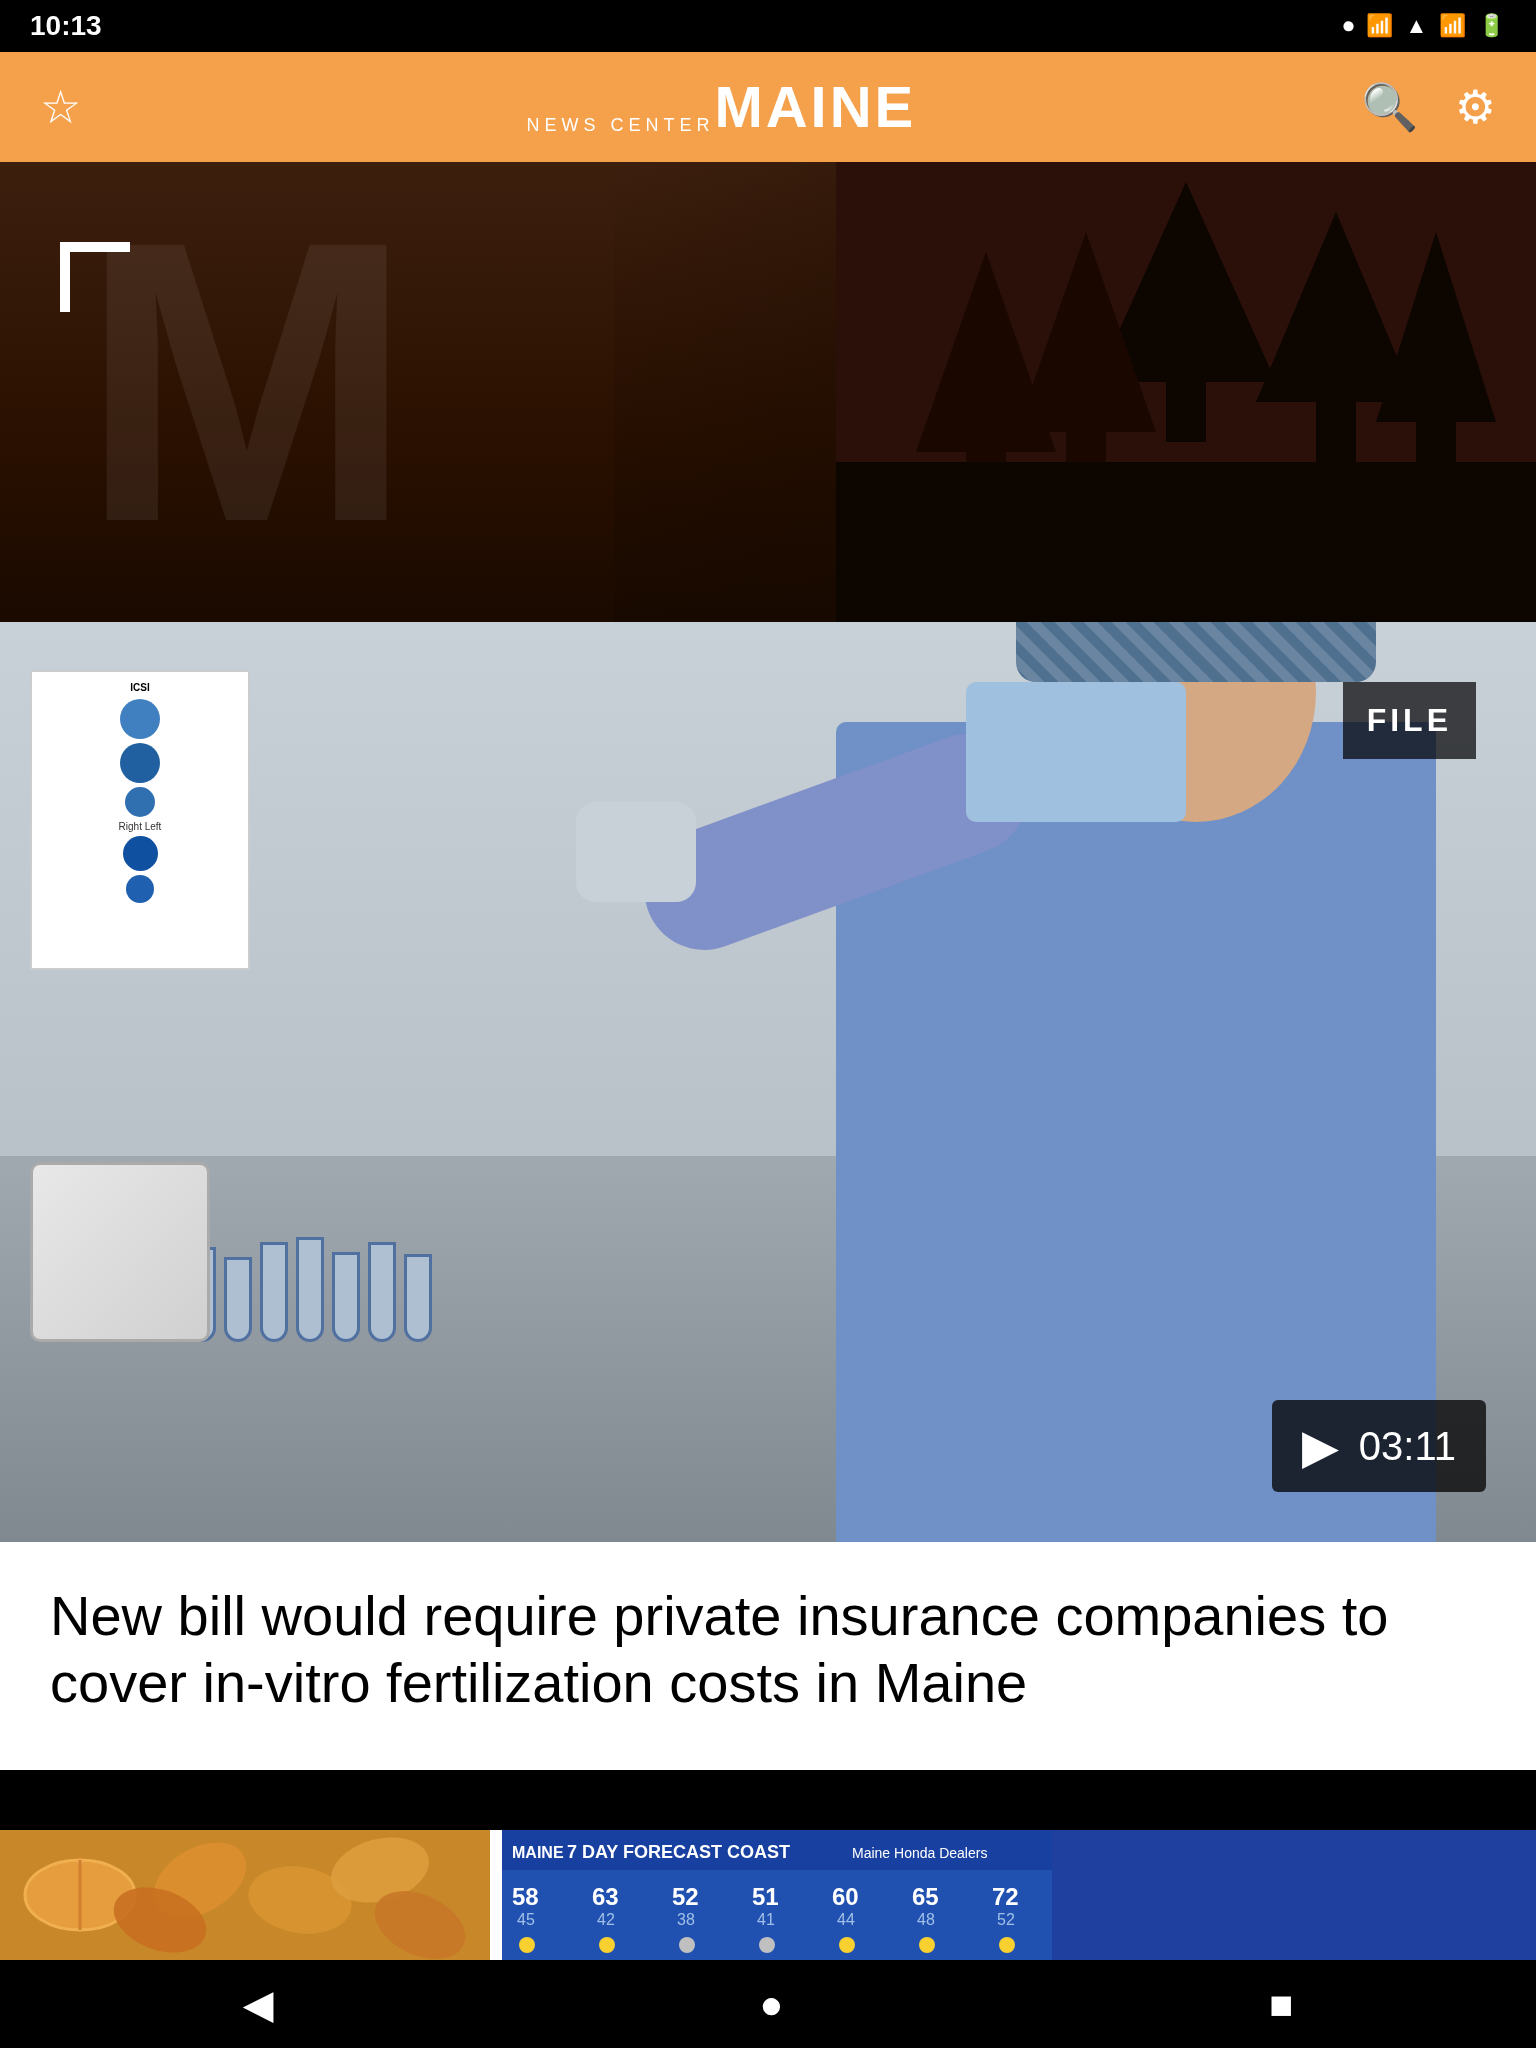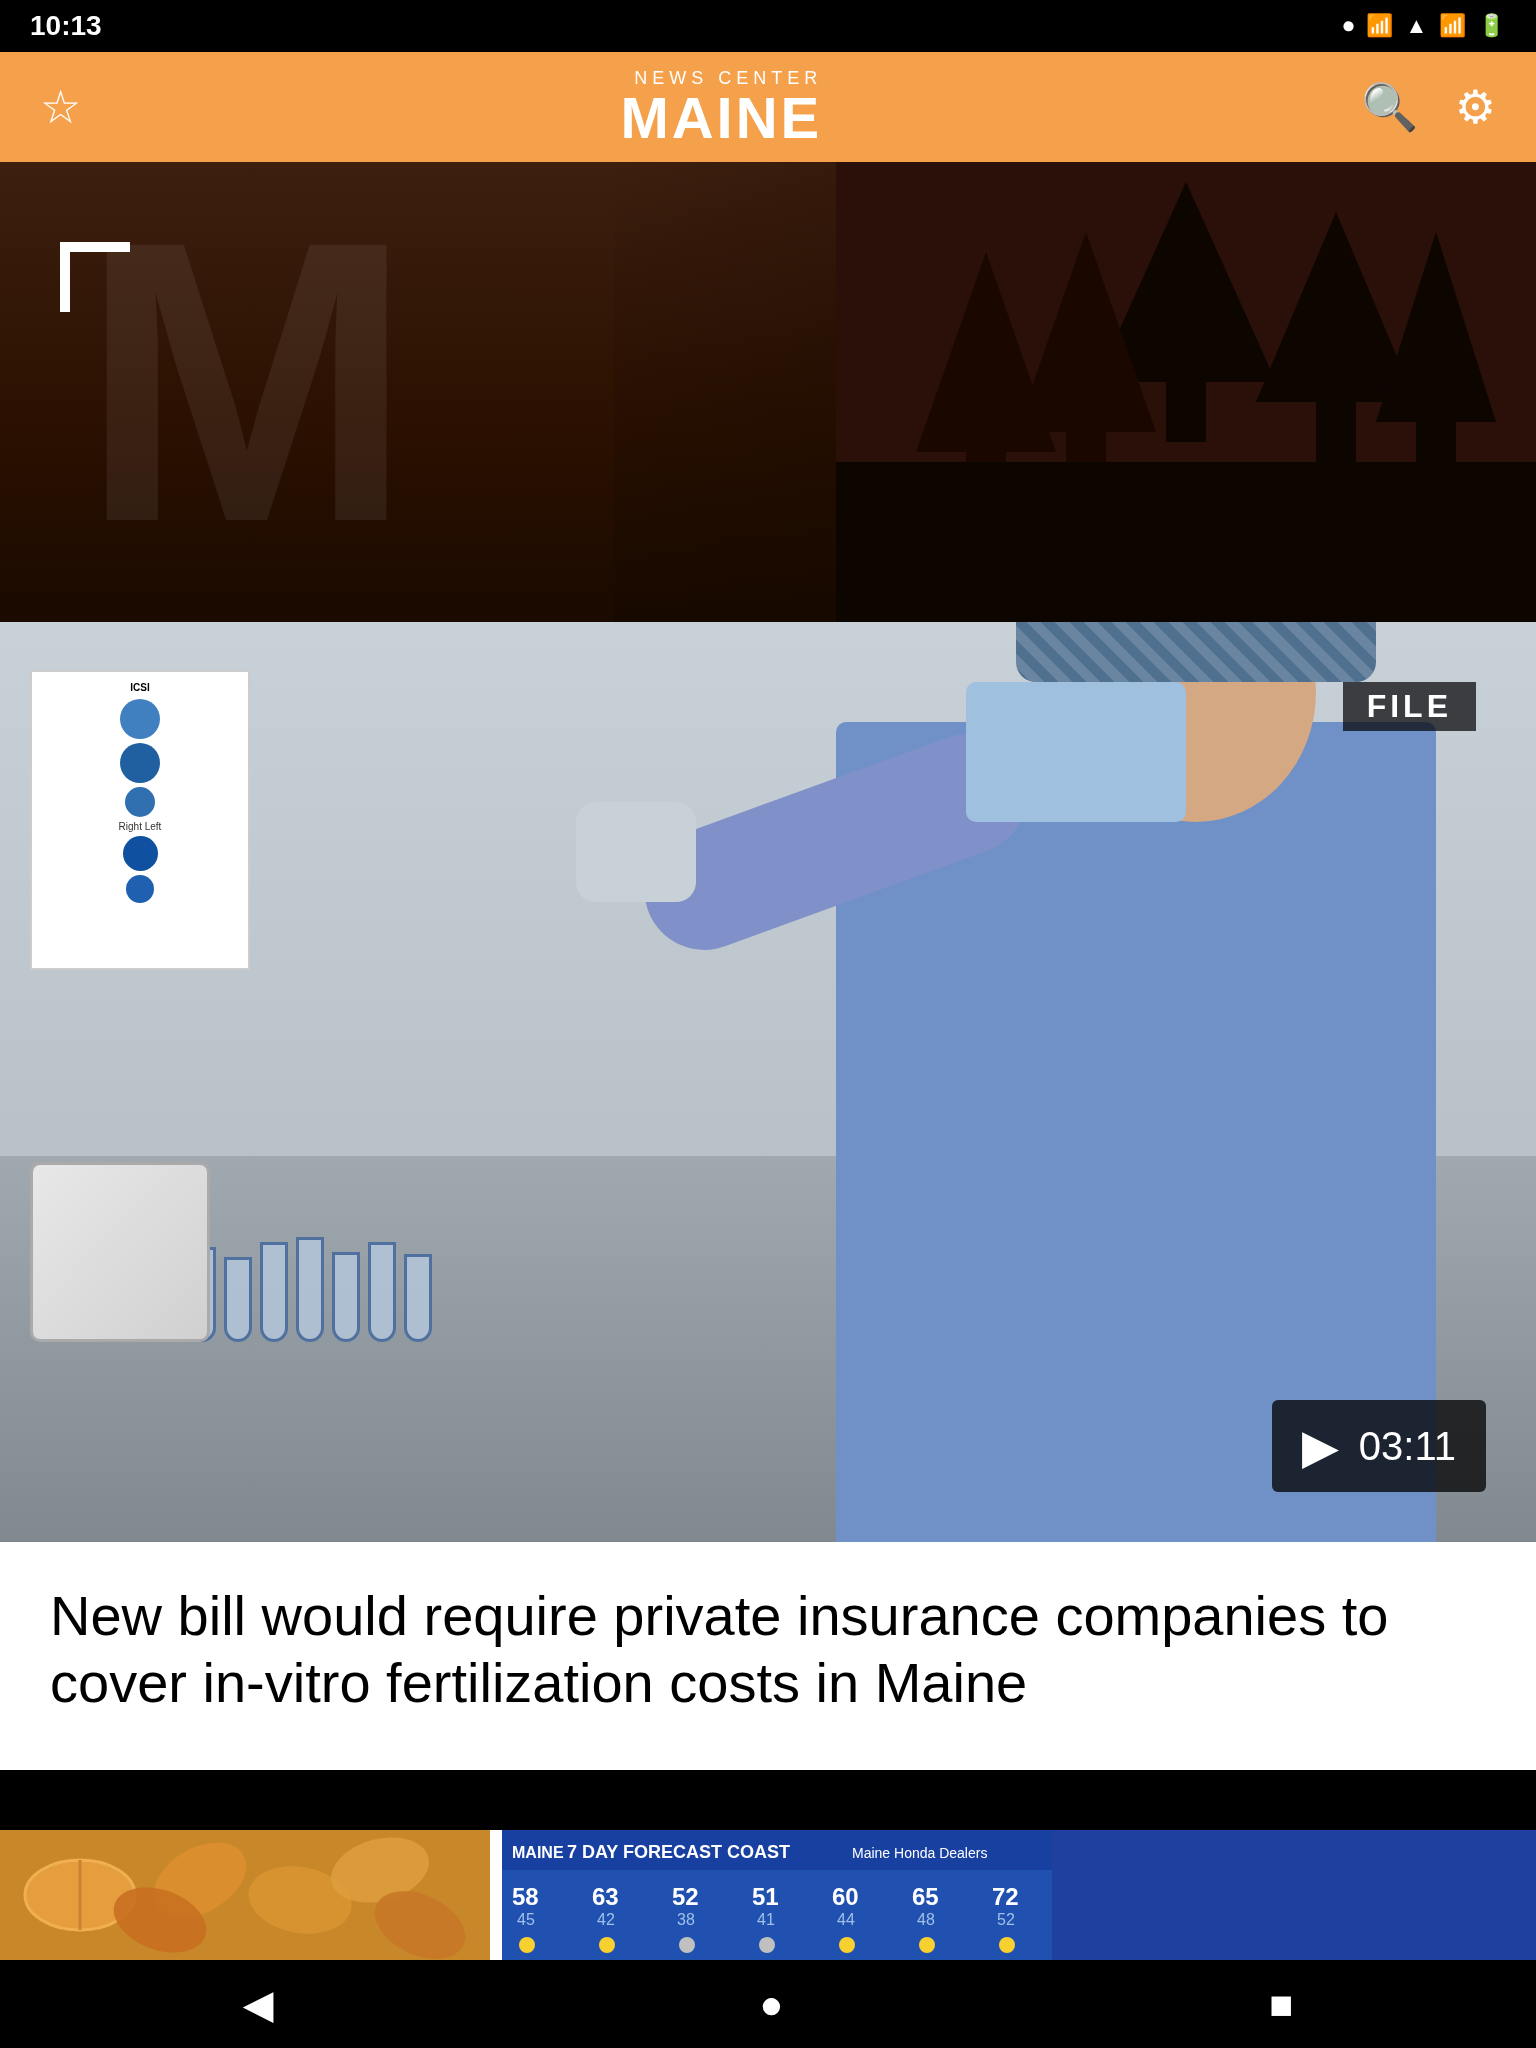--- a/index.html
+++ b/index.html
@@ -128,21 +128,21 @@
       z-index: 5;
     }
     .file-badge {
       position: absolute;
       top: 60px;
       right: 60px;
       background: rgba(0,0,0,0.7);
       color: #fff;
       font-size: 32px;
       font-weight: bold;
-      padding: 6px 24px;
+      padding: 20px 24px;
       letter-spacing: 4px;
     }
     .play-overlay {
       position: absolute;
       bottom: 50px;
       right: 50px;
       background: rgba(0,0,0,0.75);
       display: flex;
       align-items: center;
       gap: 20px;
@@ -370,21 +370,21 @@
     <span class="status-icon">▲</span>
     <span class="status-icon">📶</span>
     <span class="status-icon">🔋</span>
   </div>
 </div>
 
 <div class="header">
   <span class="header-star">☆</span>
   <div class="header-logo">
     <div style="display:flex;align-items:center;gap:8px;">
-      <div style="display:flex;flex-direction:column;align-items:flex-end;">
+      <div style="display:flex;flex-direction:row;align-items:flex-end;">
         <span style="color:#fff;font-size:18px;font-weight:400;letter-spacing:5px;">NEWS CENTER</span>
         <span style="color:#fff;font-size:58px;font-weight:900;letter-spacing:3px;line-height:1;">MAINE</span>
       </div>
     </div>
   </div>
   <div class="header-right">
     <span class="header-icon">🔍</span>
     <span class="header-icon">⚙</span>
   </div>
 </div>

